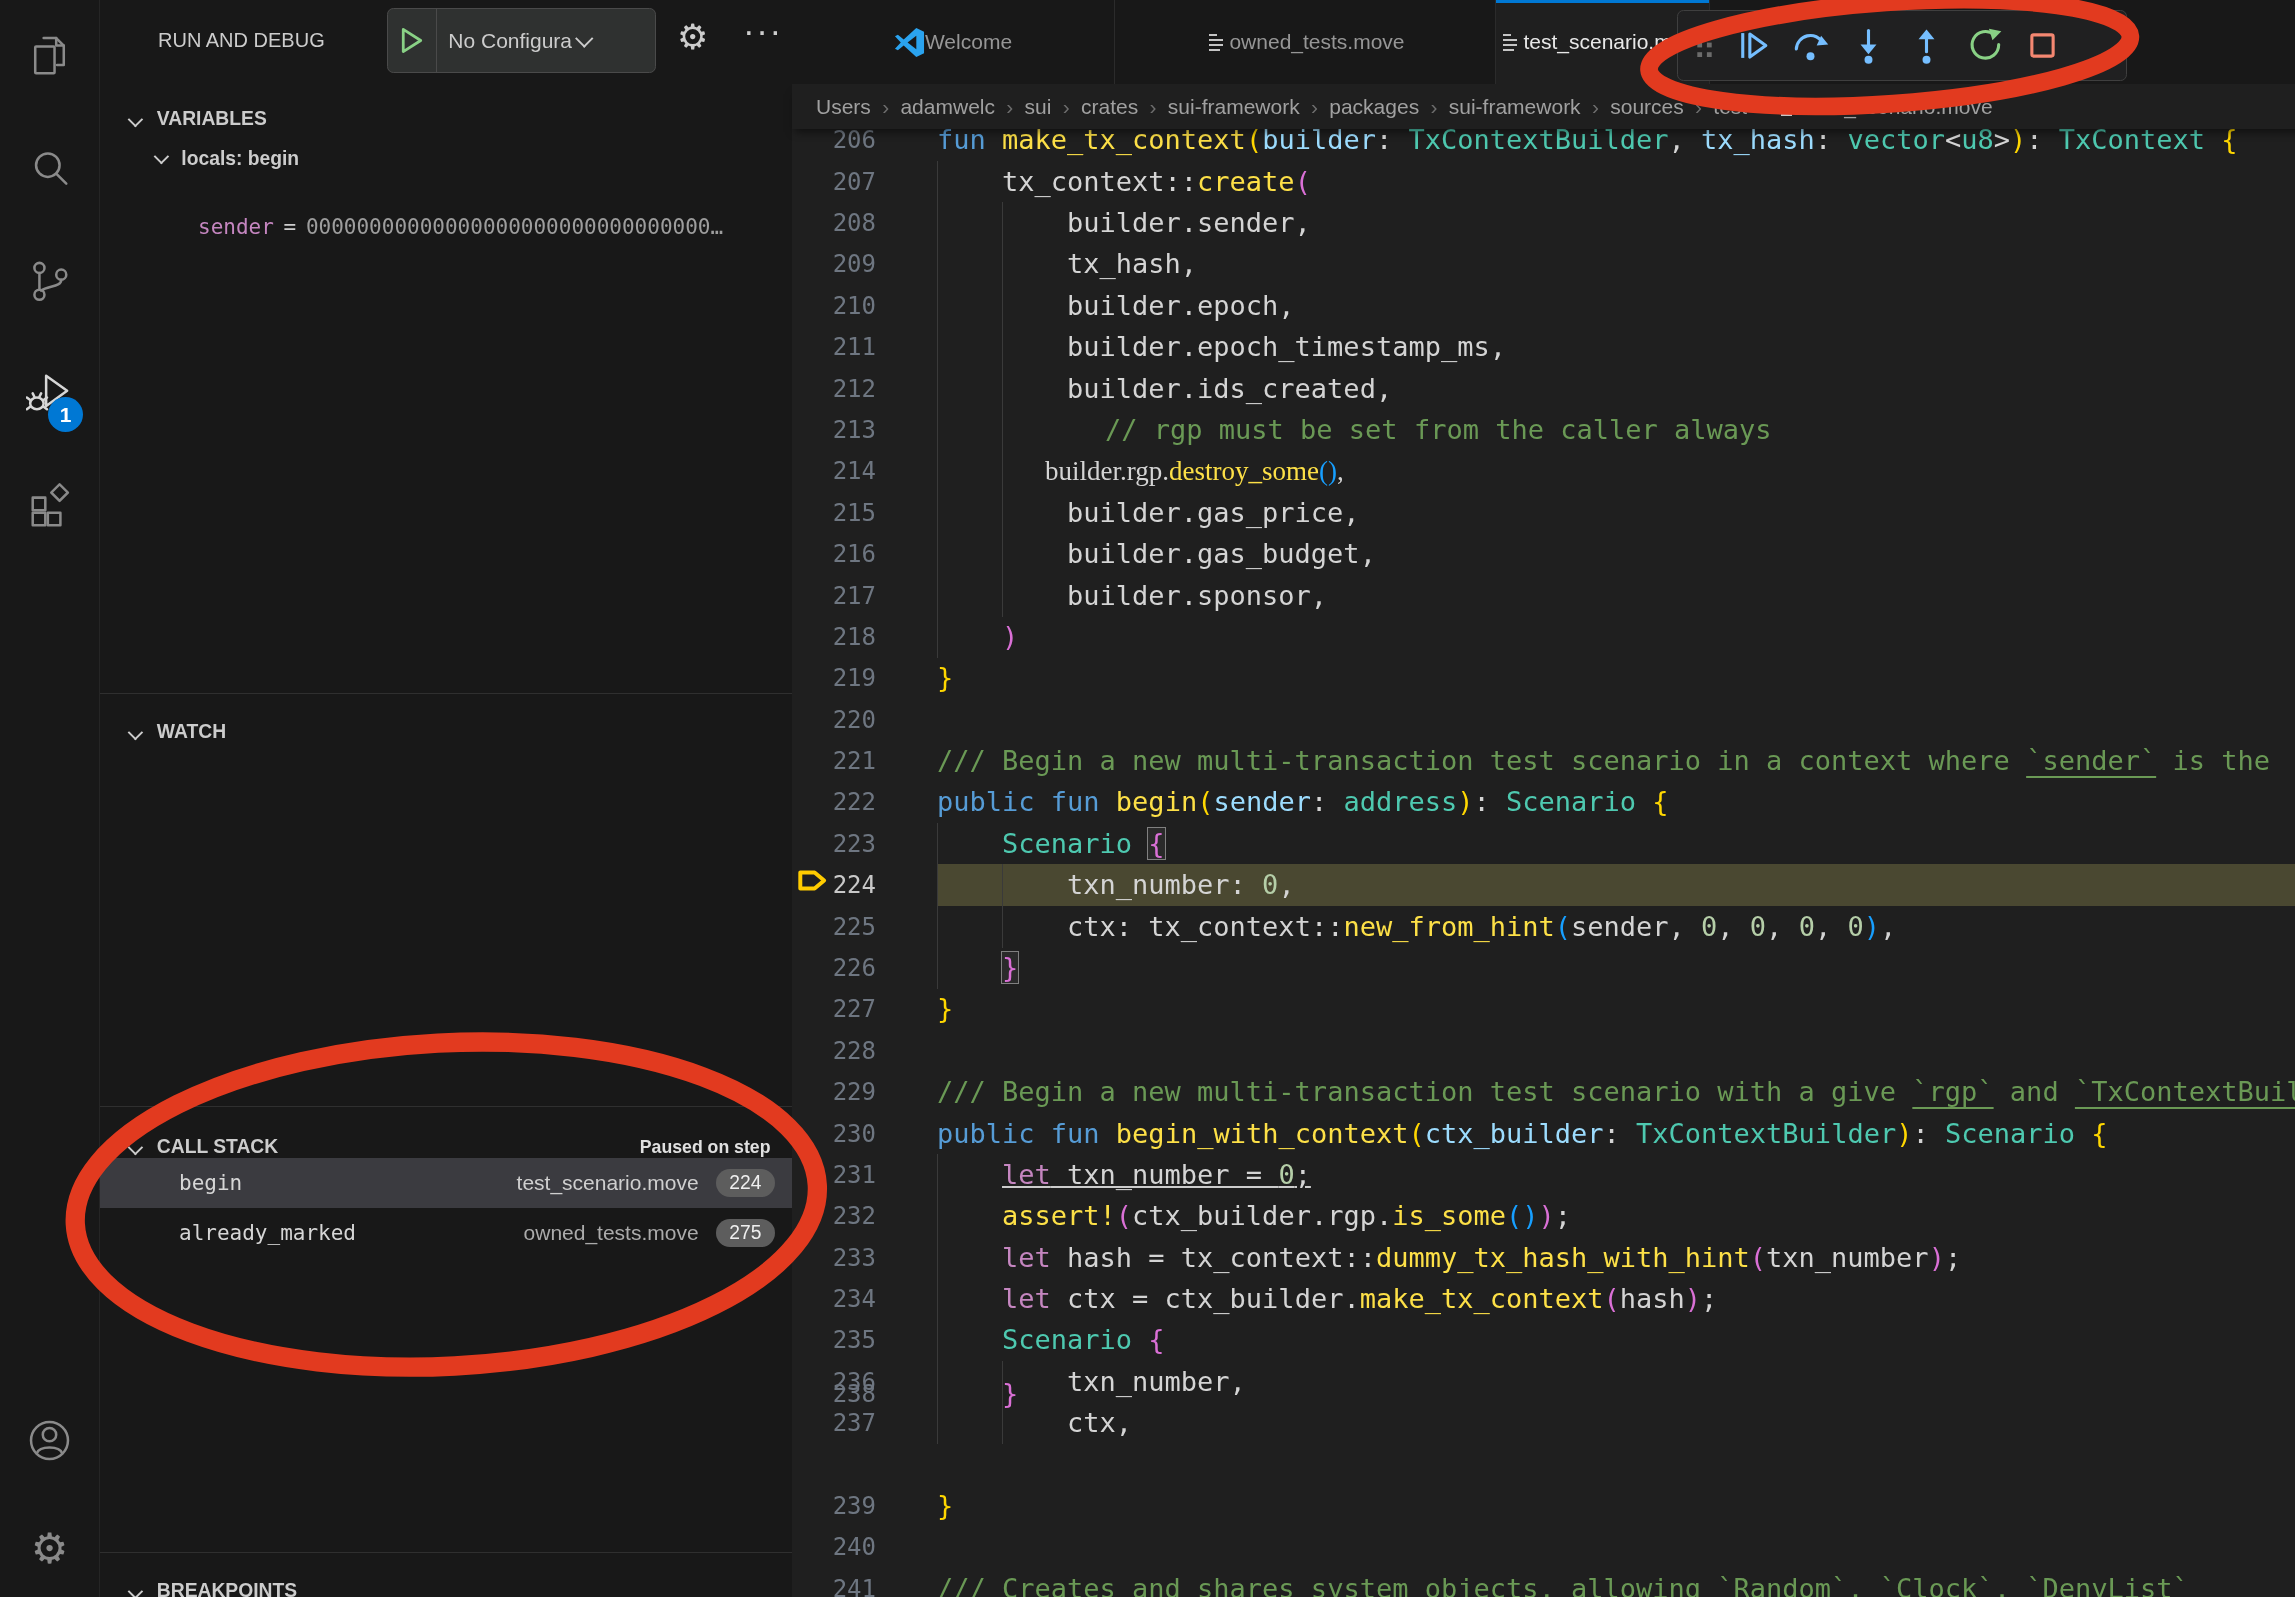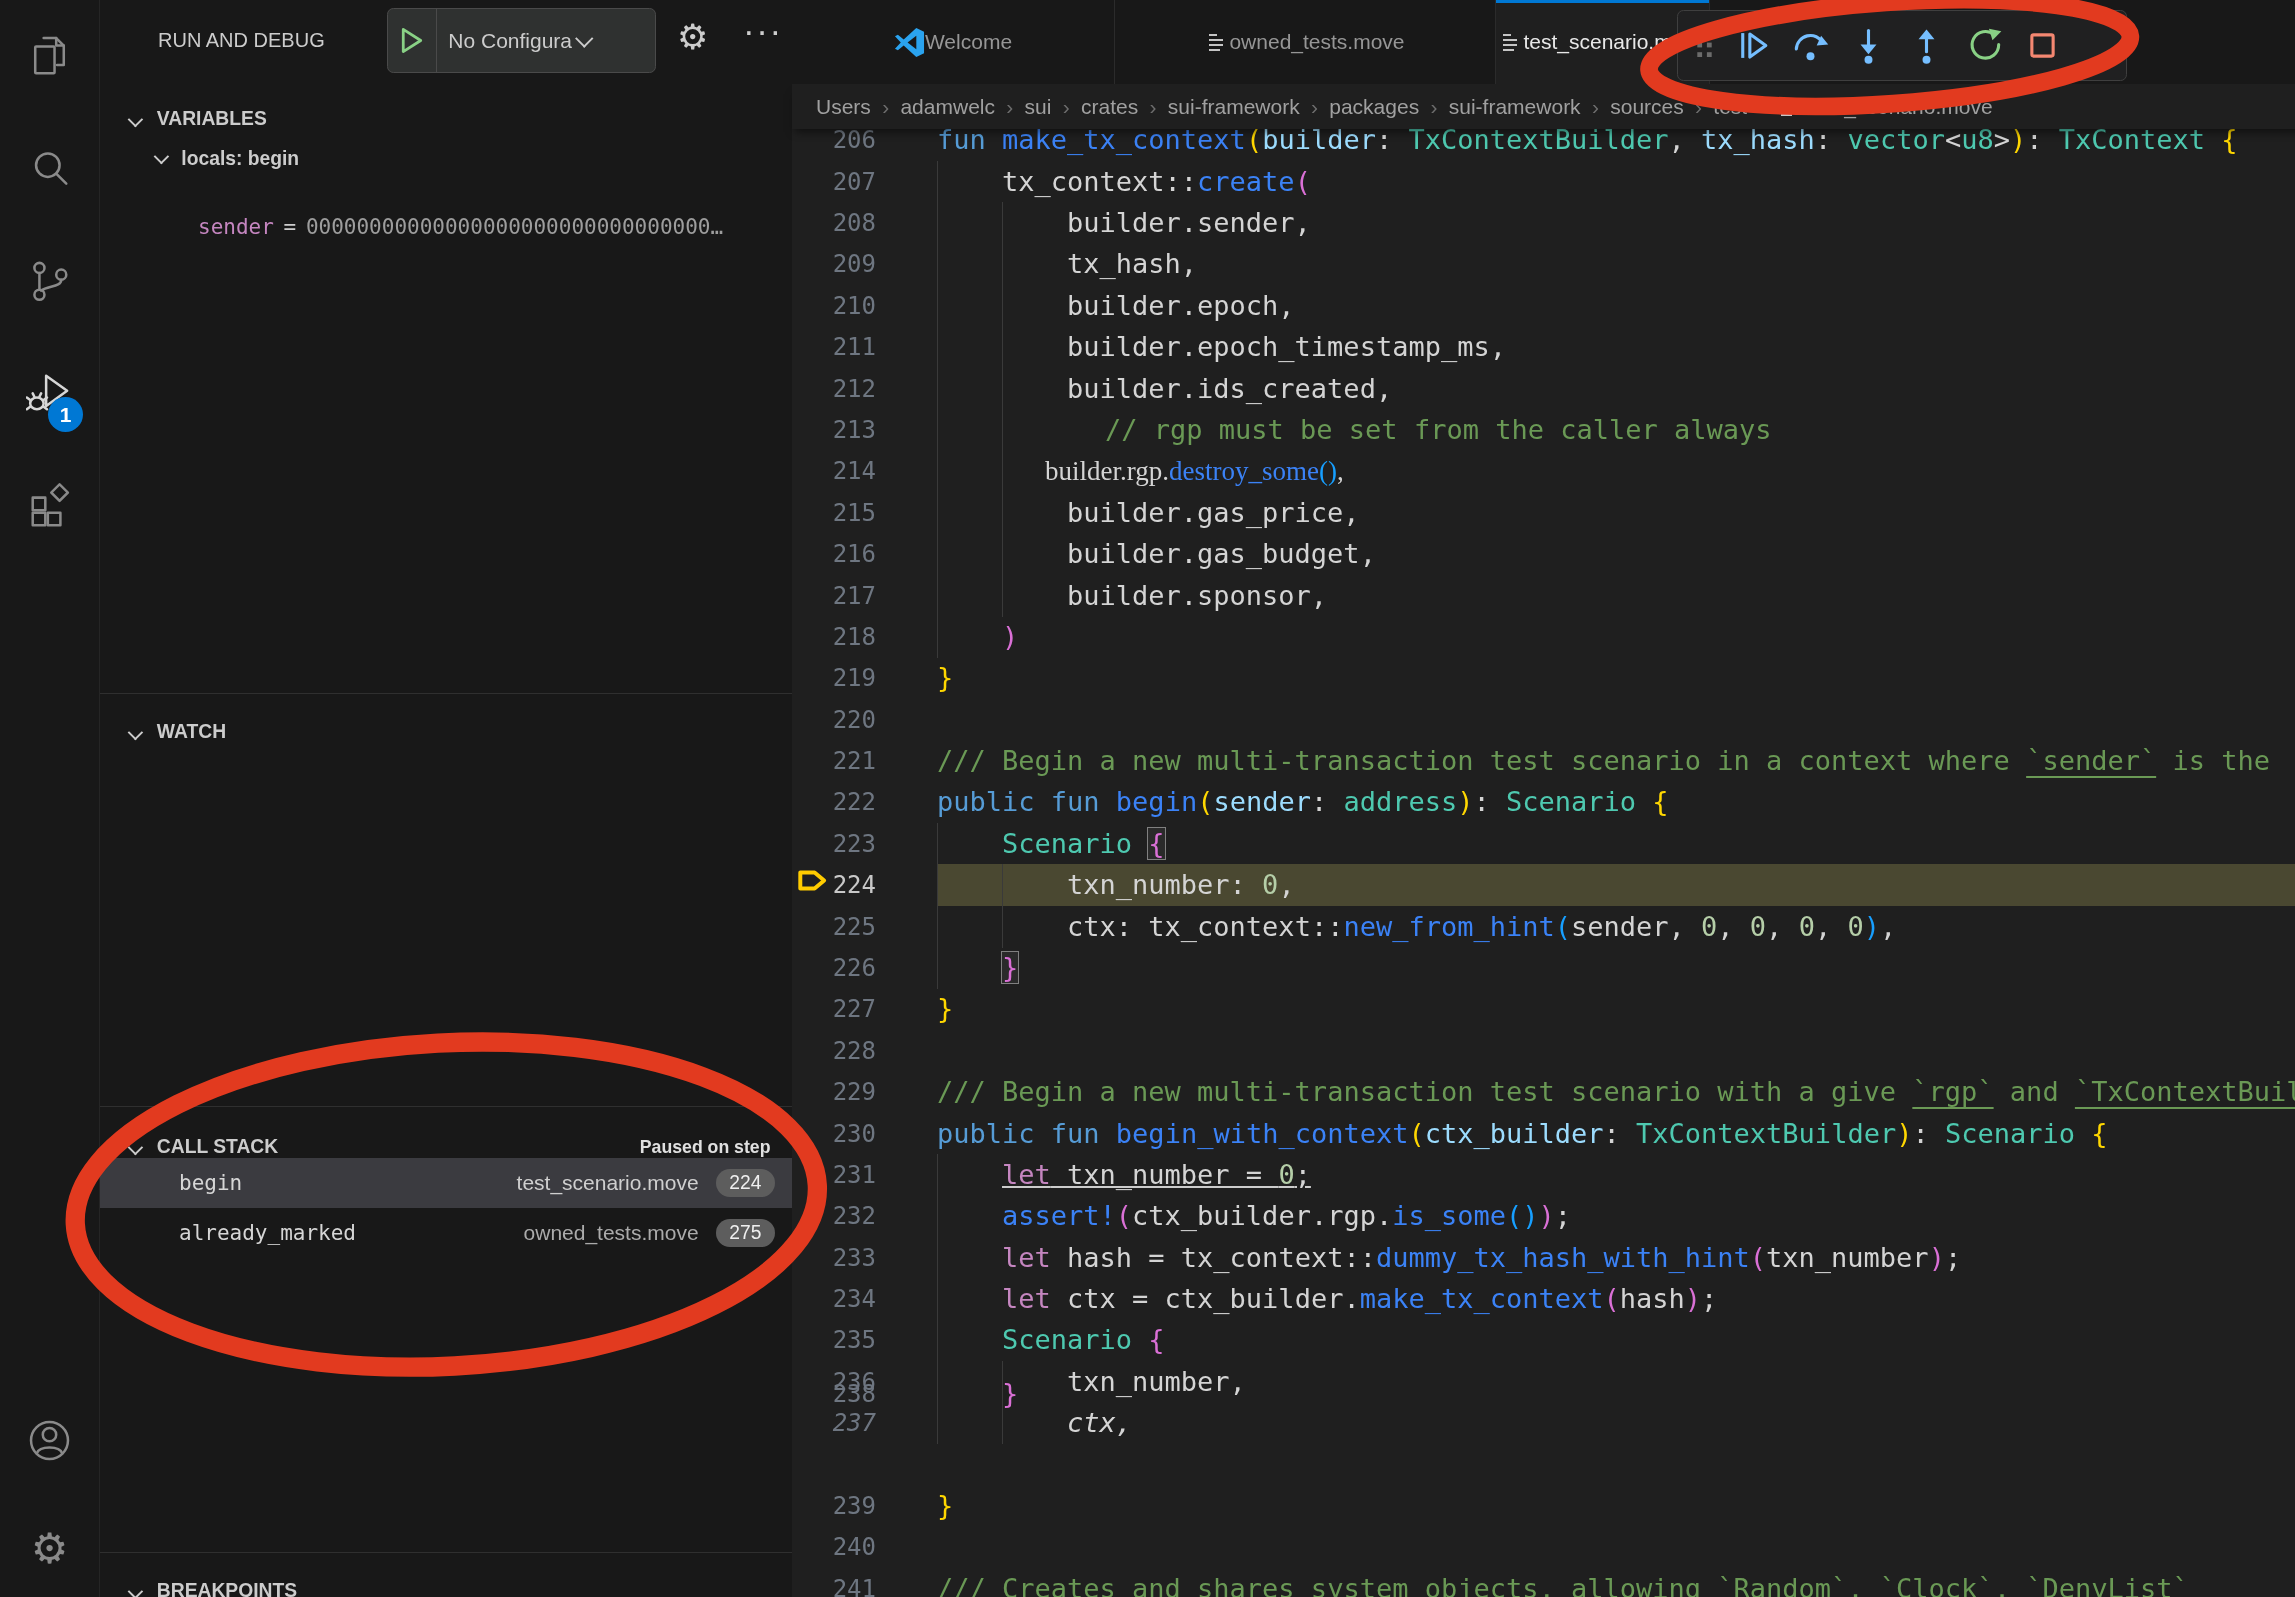--- a/index.html
+++ b/index.html
@@ -59,21 +59,21 @@
   .crumb-file{display:flex;align-items:center;gap:9.7px;flex:none;}
   .code{position:absolute;left:0;top:129px;width:100%;height:1468px;overflow:hidden;
         font-family:"DejaVu Sans Mono",monospace;font-size:27px;}
   .line{position:absolute;left:0;width:100%;height:42px;line-height:42px;}
   .line-hl{position:absolute;left:145px;right:0;top:0;bottom:0;background:#4a4831;}
   .ln{position:absolute;left:0;top:0;width:84px;text-align:right;color:#6e7681;font-size:24px;}
   .line.cur .ln{color:#c8c8c8;}
   .cur-arrow{position:absolute;left:4.8px;top:50%;transform:translateY(-50%);}
   .lc{position:absolute;left:145px;top:0;bottom:0;white-space:pre;}
   .guide{position:absolute;top:0;bottom:0;width:0.8px;background:#3a3a3a;}
-  .s-kw{color:#569cd6}.s-ctrl{color:#c586c0}.s-fn{color:#3b82f6}.s-ty{color:#4ec9b0}
+  .s-kw{color:#569cd6}.s-ctrl{color:#c586c0}.s-fn{color:#fde047}.s-ty{color:#4ec9b0}
   .s-pl{color:#d4d4d4}.s-pm{color:#9cdcfe}.s-nm{color:#b5cea8}.s-cm{color:#6a9955}
   .s-b1{color:#ffd700}.s-b2{color:#da70d6}.s-b3{color:#179fff}
   .seg-u{text-decoration:underline;text-decoration-thickness:1.6px;text-underline-offset:6.4px;}
   .seg-x{outline:0.8px solid #808080;outline-offset:0.8px;background:rgba(120,120,120,0.12);}
   
   .dbg-toolbar{position:absolute;left:1677px;top:9.7px;width:432px;height:69px;background:#202021;
                border:0.8px solid #3f3f3f;border-radius:6.4px;display:flex;align-items:center;z-index:10;padding:0 8px;}
   .dbg-btn{width:58px;height:56px;display:flex;align-items:center;justify-content:center;border-radius:4.8px;}
   .dbg-btn svg{width:39px;height:39px;}
   .dbg-grip{width:37px;height:56px;display:flex;align-items:center;justify-content:center;}
@@ -376,21 +376,21 @@
           <div class="lc"><div class="guide" style="left: 0ch;"></div><span style="padding-left: 4ch; display: inline-block;"><span class="s-ctrl">let</span><span class="s-pl"> ctx = ctx_builder.</span><span class="s-fn">make_tx_context</span><span class="s-b2">(</span><span class="s-pl">hash</span><span class="s-b2">)</span><span class="s-pl">;</span></span></div>
         </div>
         <div class="line" style="top: 1190px;">
           <div class="ln">235</div>
           <div class="lc"><div class="guide" style="left: 0ch;"></div><span style="padding-left: 4ch; display: inline-block;"><span class="s-ty">Scenario</span><span class="s-pl"> </span><span class="s-b2">{</span></span></div>
         </div>
         <div class="line" style="top: 1232px;">
           <div class="ln">236</div>
           <div class="lc"><div class="guide" style="left: 0ch;"></div><div class="guide" style="left: 4ch;"></div><span style="padding-left: 8ch; display: inline-block;"><span class="s-pl">txn_number,</span></span></div>
         </div>
-        <div class="line" style="top: 1273px; font-style: italic;">
+        <div class="line" style="top: 1273px;">
           <div class="ln">237</div>
           <div class="lc"><div class="guide" style="left: 0ch;"></div><div class="guide" style="left: 4ch;"></div><span style="padding-left: 8ch; display: inline-block;"><span class="s-pl">ctx,</span></span></div>
         </div>
         <div class="line" style="top: 1244px;">
           <div class="ln">238</div>
           <div class="lc"><div class="guide" style="left: 0ch;"></div><span style="padding-left: 4ch; display: inline-block;"><span class="s-b2">}</span></span></div>
         </div>
         <div class="line" style="top: 1356px;">
           <div class="ln">239</div>
           <div class="lc"><span style="padding-left: 0ch; display: inline-block;"><span class="s-b1">}</span></span></div>

